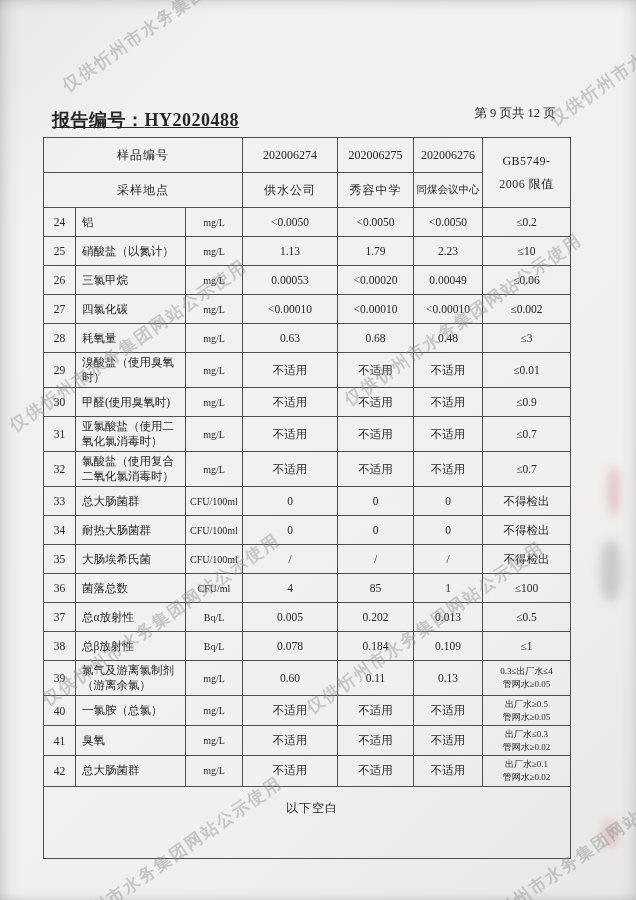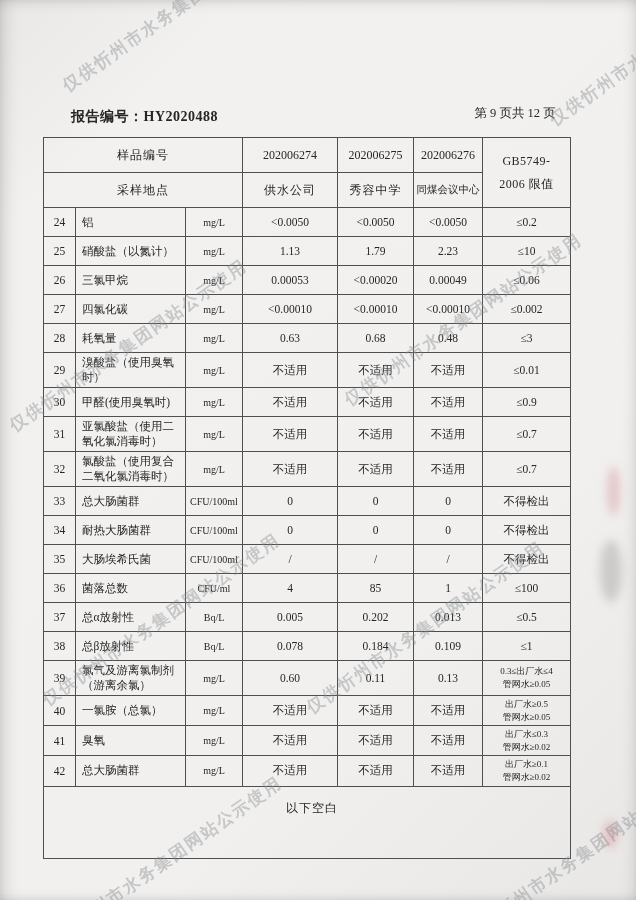--- a/index.html
+++ b/index.html
@@ -32,22 +32,22 @@
   .wm5 { left:302px; top:700px; }
   .wm6 { left:38px;  top:692px; }
   .wm7 { left:462px; top:925px; }
   .wm8 { left:40px;  top:935px; }
   
   .title {
     position:absolute; top:79px; left:0; width:100%; text-align:center;
     font-size:17px; font-weight:bold; letter-spacing:1px; z-index:2;
   }
   .report-no {
-    position:absolute; left:71px; top:108px; font-size:14px;
-    font-weight:bold; letter-spacing:.5px; z-index:2;
+    position:absolute; left:52px; top:108px; font-size:18px;
+    font-weight:bold; letter-spacing:.5px; z-index:2;text-decoration:underline;
   }
   .page-no {
     position:absolute; left:455px; top:105px; width:120px; text-align:center;
     font-size:12.5px; font-weight:normal; z-index:2;
   }
   
   table.results {
     position:absolute; left:43px; top:137px; width:527px; z-index:2;
     border-collapse:collapse; table-layout:fixed; font-size:11.5px;font-family:Liberation Serif, serif;
   }

